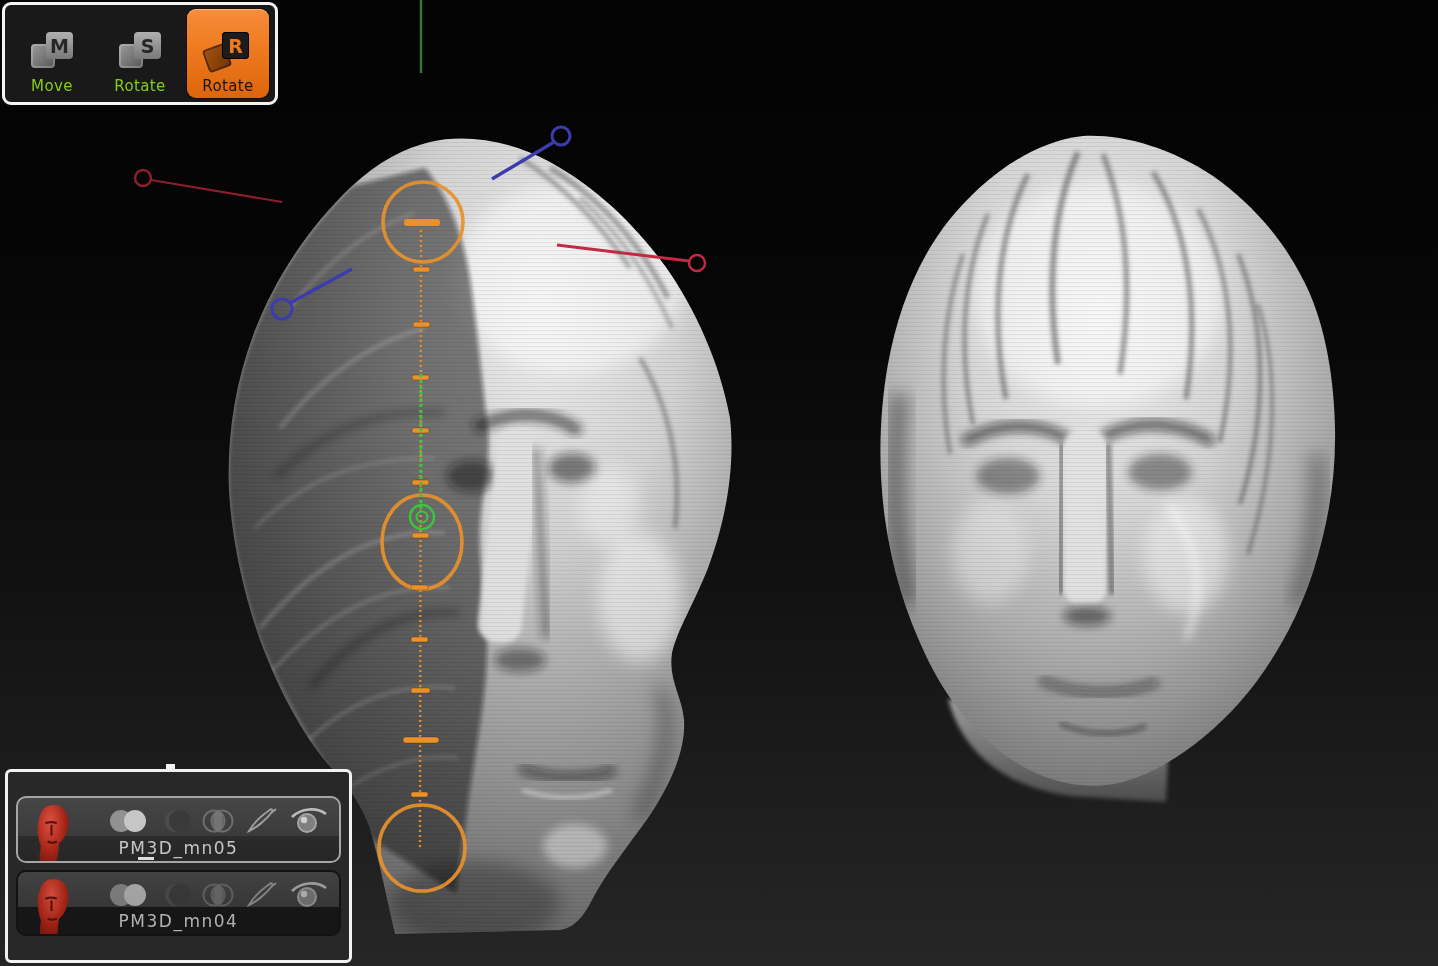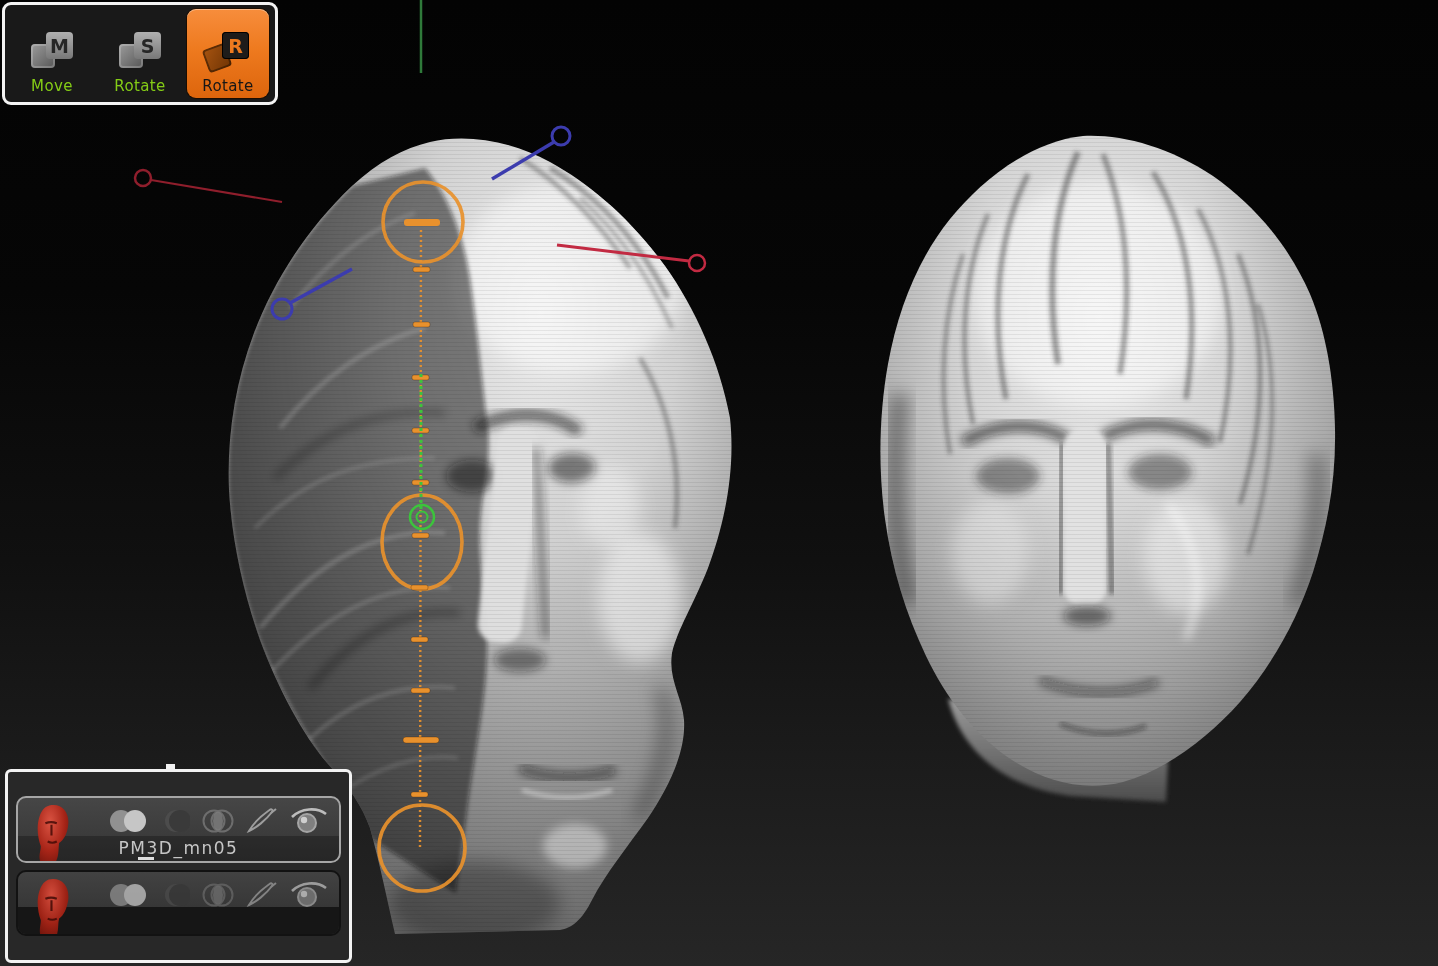--- a/index.html
+++ b/index.html
@@ -349,16 +349,17 @@
           <path d="M4,24 C11,21 21,13 27,5 C28.5,3 26.5,1.5 24.5,3 C16,9 8,17 4,24 Z" fill="none" stroke="#959595" stroke-width="2"></path>
           <path d="M26,6 L31,2" stroke="#959595" stroke-width="2"></path>
         </svg>
         <svg width="40" height="30" viewBox="0 0 40 30">
           <path d="M3,11 C12,2 28,1 37,8" fill="none" stroke="#b5b5b5" stroke-width="2.6"></path>
           <circle cx="18" cy="17" r="9" fill="#7a7a7a" stroke="#9f9f9f" stroke-width="2"></circle>
           <circle cx="15" cy="14" r="3.2" fill="#c8c8c8"></circle>
         </svg>
       </div>
       <div class="st-namebar"></div>
+      <div class="st-name">PM3D_mn04</div>
     </div>
   </div>
 
 </div>
 
 </body></html>

